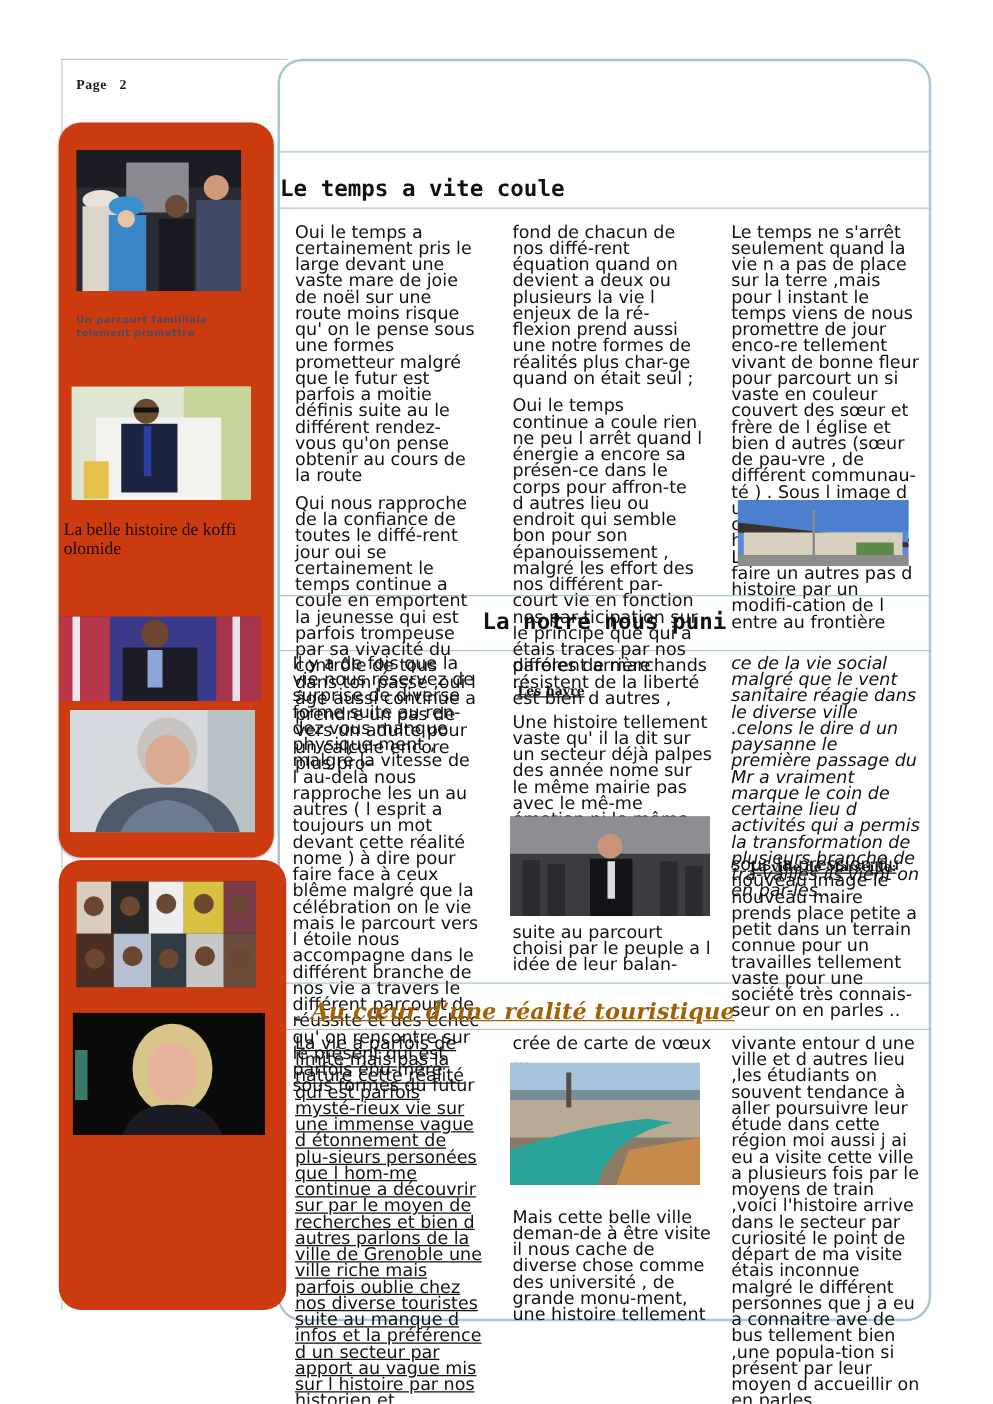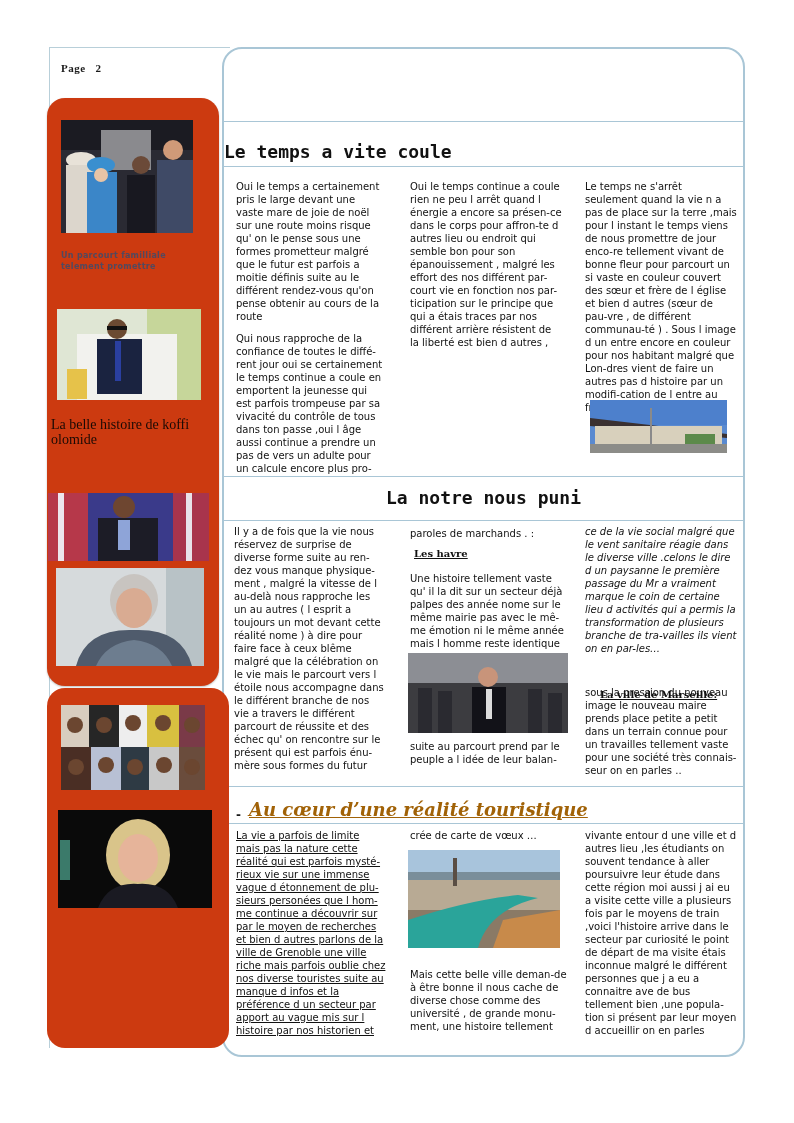--- a/index.html
+++ b/index.html
@@ -13,21 +13,21 @@
   .red-panel{background:#cc3a10;border-radius:18px;}
   .red-panel-1{left:47px;top:98px;width:172px;height:588px;box-shadow:0 1px 2px rgba(0,0,0,0.25);}
   .red-panel-2{left:47px;top:688px;width:182px;height:360px;}
   .caption-small{left:61px;top:250px;width:150px;font-family:"DejaVu Sans",sans-serif;font-weight:bold;font-size:8px;line-height:11px;color:#51495f;letter-spacing:0.3px;}
   .caption-serif{left:51px;top:417px;width:170px;font-family:"Liberation Serif",serif;font-size:14px;line-height:15px;color:#1a0a05;}
   .title-mono{font-family:"DejaVu Sans Mono",monospace;font-weight:bold;color:#111;}
   .title1{left:224px;top:141px;font-size:18px;text-align:center;}
   .title2{left:222px;top:487px;width:523px;text-align:center;font-size:18px;}
   .title3{left:249px;top:799px;font-family:"DejaVu Serif",serif;font-style:italic;font-weight:bold;font-size:18px;text-decoration:underline;color:#a16207;}
   .dash{left:236px;top:808px;font-size:12px;font-weight:bold;}
-  .col{font-family:"DejaVu Sans",sans-serif;font-size:10px;line-height:13px;color:#111;}
+  .col{font-family:"DejaVu Sans",sans-serif;font-size:14px;line-height:13px;color:#111;}
   .col p{margin:0 0 9px 0;white-space:pre-line;}
   .subhead{font-family:"DejaVu Serif",serif;font-weight:bold;font-size:10px;text-decoration:underline;color:#111;}
   .img{overflow:hidden;}
   svg{display:block;}
 </style>
 </head>
 <body>
 
 <div class="abs frame-left"></div>
 <div class="abs page-num"><span>Page</span><span>2</span></div>
@@ -137,20 +137,21 @@
   </svg>
 </div>
 
 <div class="abs title-mono title1">Le temps a vite coule</div>
 
 <div class="abs col" style="left:236px;top:180px;width:148px;">
   <p>Oui le temps a certainement pris le large devant une vaste mare de joie de noël sur une route moins risque qu' on le pense sous une formes prometteur  malgré que le futur est parfois a moitie définis suite au le différent rendez-vous qu'on pense obtenir au cours de la route</p>
   <p>Qui nous rapproche de la confiance de toutes le diffé-rent jour oui se certainement le temps continue a coule en emportent la jeunesse qui est parfois trompeuse par sa vivacité du contrôle de tous dans ton passe ,oui l âge aussi continue a prendre un pas de vers un adulte pour un calcule encore plus pro-</p>
 </div>
 <div class="abs col" style="left:410px;top:180px;width:152px;">
+  <p>fond de chacun de nos diffé-rent équation  quand on devient a deux ou plusieurs la vie l enjeux de la ré-flexion prend aussi une notre formes de réalités plus char-ge quand on était seul ;</p>
   <p>Oui le temps continue a coule rien ne peu l arrêt quand l énergie a encore sa présen-ce dans le corps pour affron-te d autres lieu ou endroit qui semble bon pour son épanouissement , malgré les effort des nos différent par-court vie en fonction nos par-ticipation sur le principe que qui a étais traces par nos différent arrière résistent de la liberté est bien d autres ,</p>
 </div>
 <div class="abs col" style="left:585px;top:180px;width:152px;">
   <p>Le temps ne s'arrêt seulement quand la vie n a pas de place sur la terre ,mais pour l instant le temps viens de nous promettre de jour enco-re tellement vivant de bonne fleur pour parcourt un si vaste en couleur couvert des sœur et frère de l église et bien d autres (sœur de pau-vre , de différent communau-té ) . Sous l image d un entre encore en couleur pour nos habitant  malgré que Lon-dres  vient de faire un autres pas d histoire par un modifi-cation de l entre au frontière</p>
 </div>
 <div class="abs img" style="left:590px;top:400px;width:137px;height:53px;">
   <svg width="137" height="53" viewBox="0 0 137 53">
     <rect width="137" height="53" fill="#5a8ad0"></rect>
     <rect x="0" y="0" width="137" height="25" fill="#4d80cc"></rect>
     <path d="M0 18 L137 34 L137 38 L0 26 Z" fill="#3a3030"></path>
@@ -182,21 +183,21 @@
         <rect x="30" y="38" width="14" height="42"></rect>
         <rect x="120" y="36" width="14" height="44"></rect>
         <rect x="140" y="40" width="14" height="40"></rect>
       </g>
     <circle cx="80" cy="24" r="10" fill="#c8947a"></circle>
     <rect x="64" y="34" width="34" height="46" fill="#121218"></rect>
     <rect x="78" y="36" width="6" height="30" fill="#dcdcdc"></rect>
   </svg>
 </div>
 <div class="abs col" style="left:410px;top:740px;width:160px;">
-  <p>suite au parcourt prend par le peuple a l idée de leur balan-</p>
+  <p>suite au parcourt choisi par le peuple a l idée de leur balan-</p>
 </div>
 <div class="abs col" style="left:585px;top:525px;width:152px;font-style:italic;">
   <p>ce de la vie social malgré que le vent sanitaire  réagie dans le diverse ville .celons le dire  d un paysanne le première passage du Mr  a vraiment marque  le coin de certaine lieu d activités  qui a permis la transformation de plusieurs branche de tra-vailles  ils vient on en par-les…</p>
 </div>
 <div class="abs subhead" style="left:600px;top:672px;margin-top:17px;">La ville de Marseille:</div>
 <div class="abs col" style="left:585px;top:686px;width:152px;">
   <p>sous la pression du nouveau image le nouveau maire prends place petite a petit dans un terrain connue pour un travailles tellement vaste pour une société très connais-seur on en parles ..</p>
 </div>
 
 <div class="abs dash">-</div>
@@ -213,17 +214,17 @@
     <rect width="152" height="98" fill="#8a7a66"></rect>
     <rect x="0" y="0" width="152" height="28" fill="#a8c4dc"></rect>
     <rect x="0" y="22" width="152" height="8" fill="#7a8e9a"></rect>
     <rect x="0" y="30" width="152" height="30" fill="#b8aa94"></rect>
     <path d="M0 70 Q60 50 110 45 L130 48 Q80 60 70 98 L0 98 Z" fill="#2aa49a"></path>
     <rect x="45" y="8" width="4" height="28" fill="#5a4e44"></rect>
     <path d="M95 70 L152 60 L152 98 L85 98 Z" fill="#c88a4a"></path>
   </svg>
 </div>
 <div class="abs col" style="left:410px;top:968px;width:160px;">
-  <p>Mais cette belle ville deman-de à être bonne il nous cache de diverse chose comme des université , de grande monu-ment, une histoire tellement</p>
+  <p>Mais cette belle ville deman-de à être visite il nous cache de diverse chose comme des université , de grande monu-ment, une histoire tellement</p>
 </div>
 <div class="abs col" style="left:585px;top:829px;width:152px;">
   <p>vivante entour d une  ville et d autres lieu  ,les étudiants on souvent tendance à aller poursuivre leur étude dans cette région moi aussi j ai eu a visite cette ville a plusieurs fois  par le moyens de train ,voici l'histoire arrive dans le secteur par curiosité le point de départ de ma visite étais inconnue malgré le différent personnes que j a eu a connaitre ave de bus tellement bien ,une popula-tion si présent par leur moyen d accueillir on en parles</p>
 </div>
 
 </body></html>

